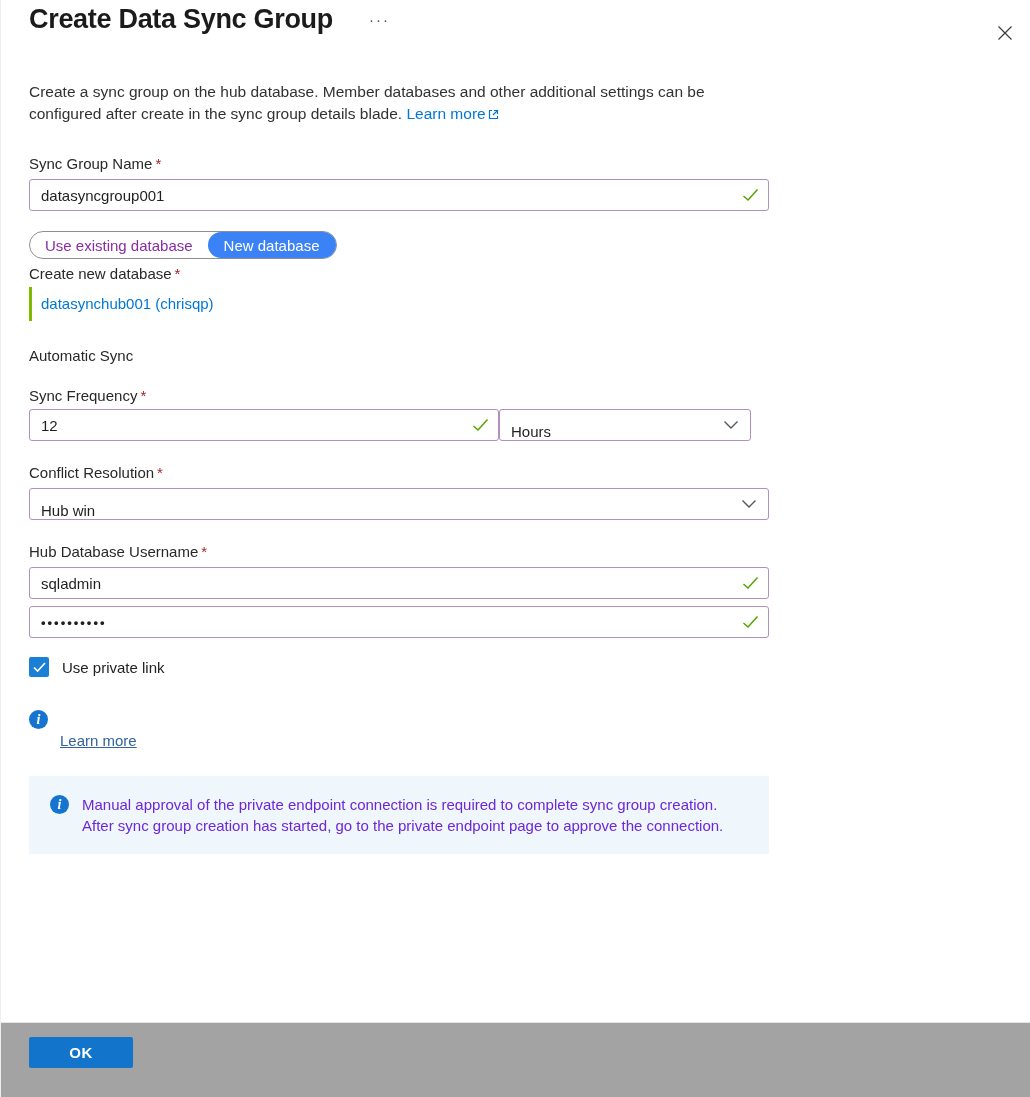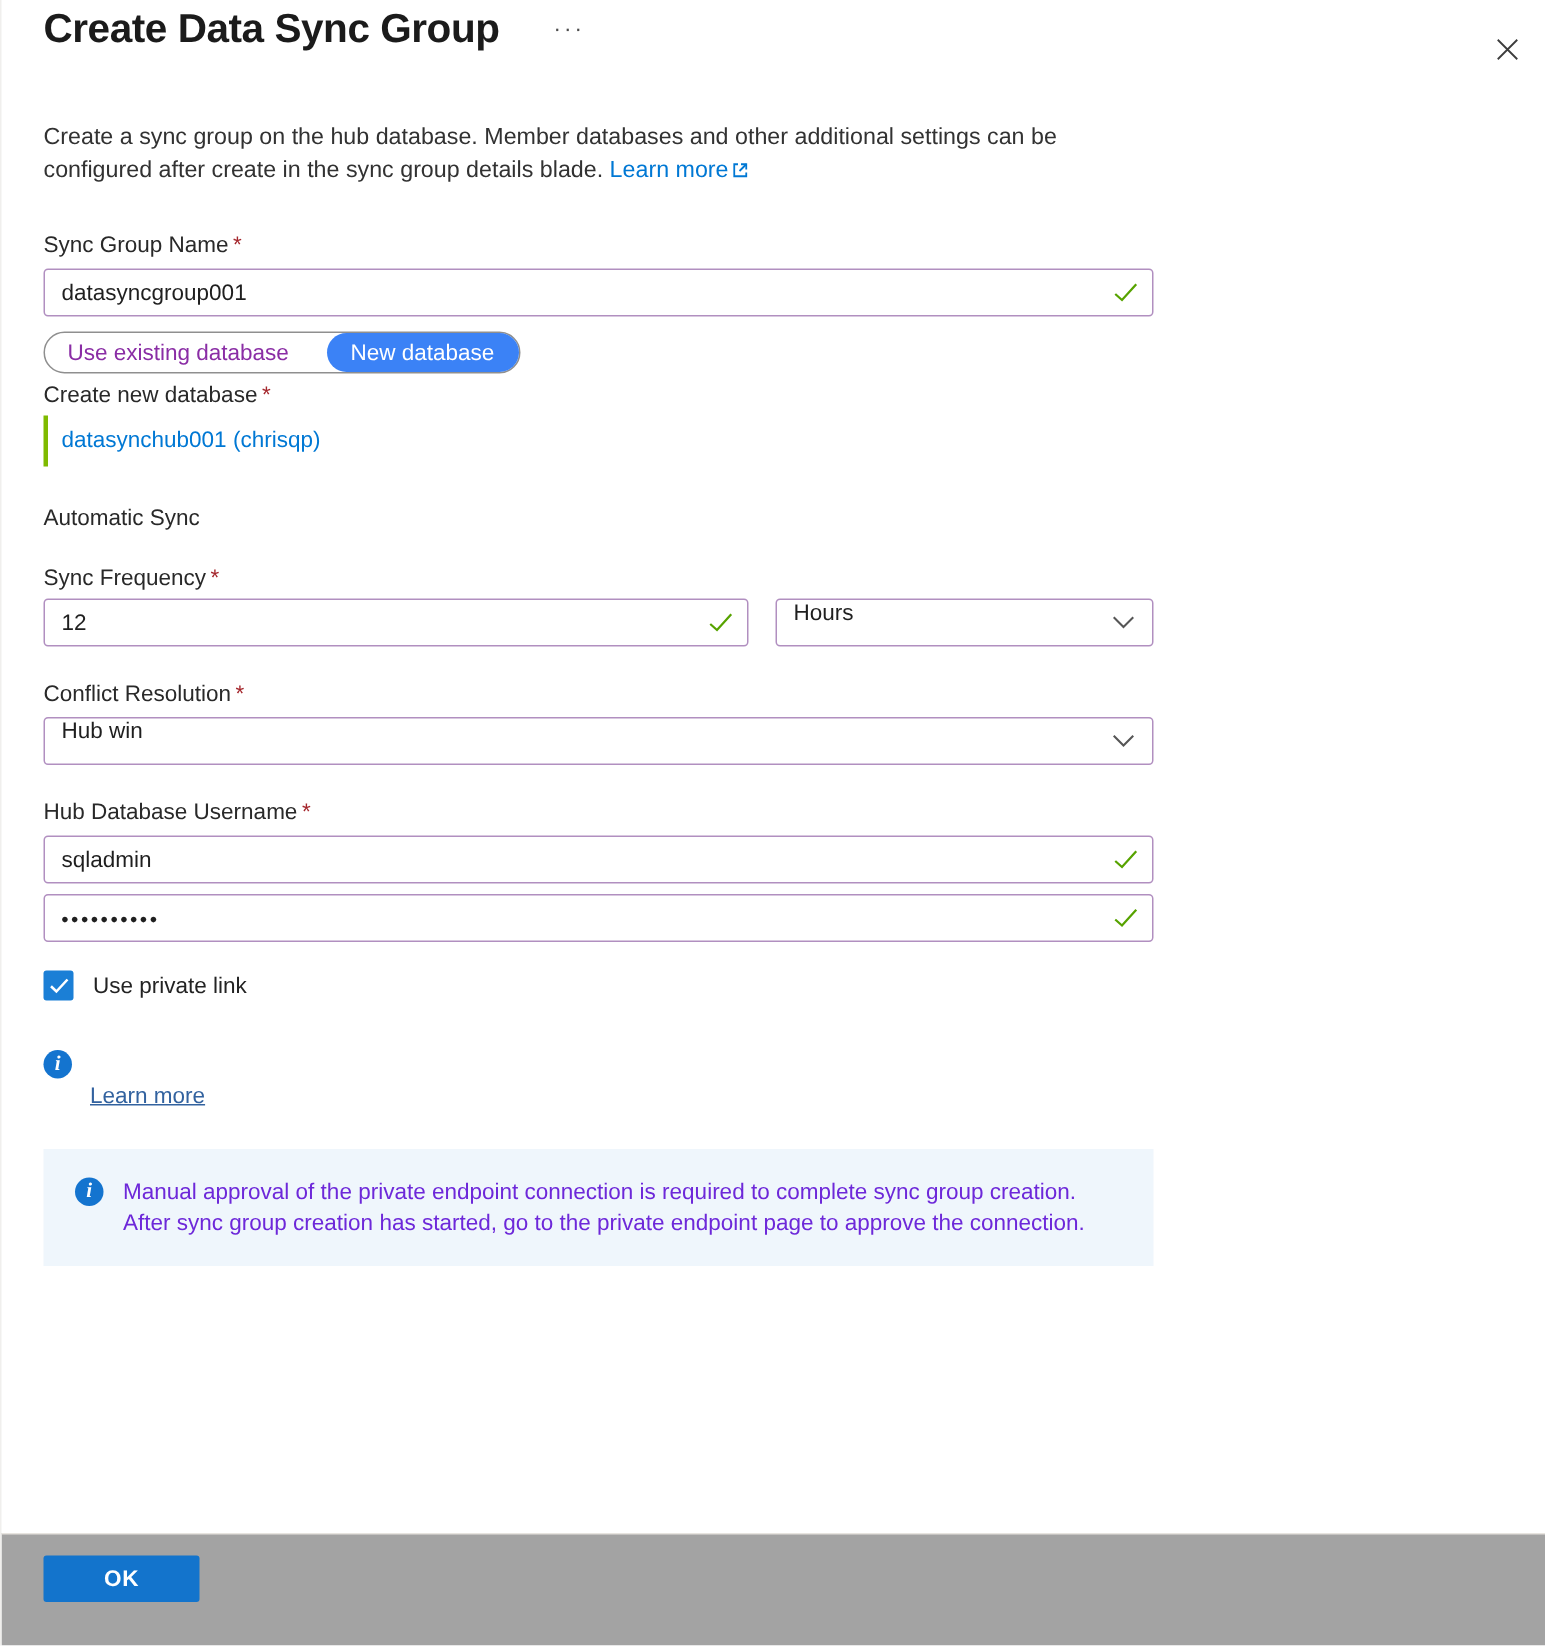--- a/index.html
+++ b/index.html
@@ -35,44 +35,44 @@
     width:100%; height:100%;
     border:1px solid #b18fc0; border-radius:3px;
     padding:0 32px 0 11px;
     font-family:"Liberation Sans", sans-serif; font-size:15px; color:#1f1f1f;
     background:#fff; outline:none;
   }
   input.pwd { font-size:13px; letter-spacing:2px; font-weight:700; }
   .check-icon { position:absolute; right:10px; top:50%; transform:translateY(-50%); line-height:0; }
 
   
-  .db-toggle { margin-top:10px; display:inline-flex; align-items:stretch; height:28px;
-               border:1px solid #8f8f8f; border-radius:15px; background:#fff;gap:10px; }
+  .db-toggle { margin-top:20px; display:inline-flex; align-items:stretch; height:28px;
+               border:1px solid #8f8f8f; border-radius:15px; background:#fff; }
   .pill-opt { display:flex; align-items:center; padding:0 15px; font-size:15px;
               color:#8a2da5; cursor:pointer; white-space:nowrap; }
   .pill-opt.selected { background:#3b82f6; color:#fff; border-radius:14px; padding:0 16px; }
 
   .label-after-toggle { margin-top:6px; }
 
   .green-link-row { margin-top:5px; border-left:3px solid #7fba00; padding:8px 0 8px 9px; }
   .green-link-row a { font-size:15px; }
 
   
   .onoff { margin-top:6px; display:inline-flex; width:167px; height:28px;
            border:1px solid #8f8f8f; border-radius:15px; background:#fff; }
   .onoff .pill-opt { flex:1; justify-content:center; padding:0; }
   .onoff .pill-opt.selected { border-radius:14px; }
 
   
-  .freq-row { display:flex; gap:18px; margin-top:5px; }
+  .freq-row { display:flex; margin-top:5px; }
   .freq-input { position:relative; width:470px; height:32px; }
   .select-wrap { position:relative; height:32px; }
   .select {
     height:32px; border:1px solid #b18fc0; border-radius:3px; background:#fff;
-    display:flex; align-items:flex-start; padding:0 36px 0 11px; font-size:15px; color:#1f1f1f;
+    display:flex; align-items:flex-end; padding:0 36px 0 11px; font-size:15px; color:#1f1f1f;
     cursor:pointer;
   }
   .select-unit { width:252px; }
   .chevron { position:absolute; right:12px; top:50%; transform:translateY(-50%); line-height:0; }
 
   .mt-lbl-lg { margin-top:26px; }
   .mt-lbl { margin-top:23px; }
 
   
   .checkbox-row { margin-top:19px; display:flex; align-items:center; }

